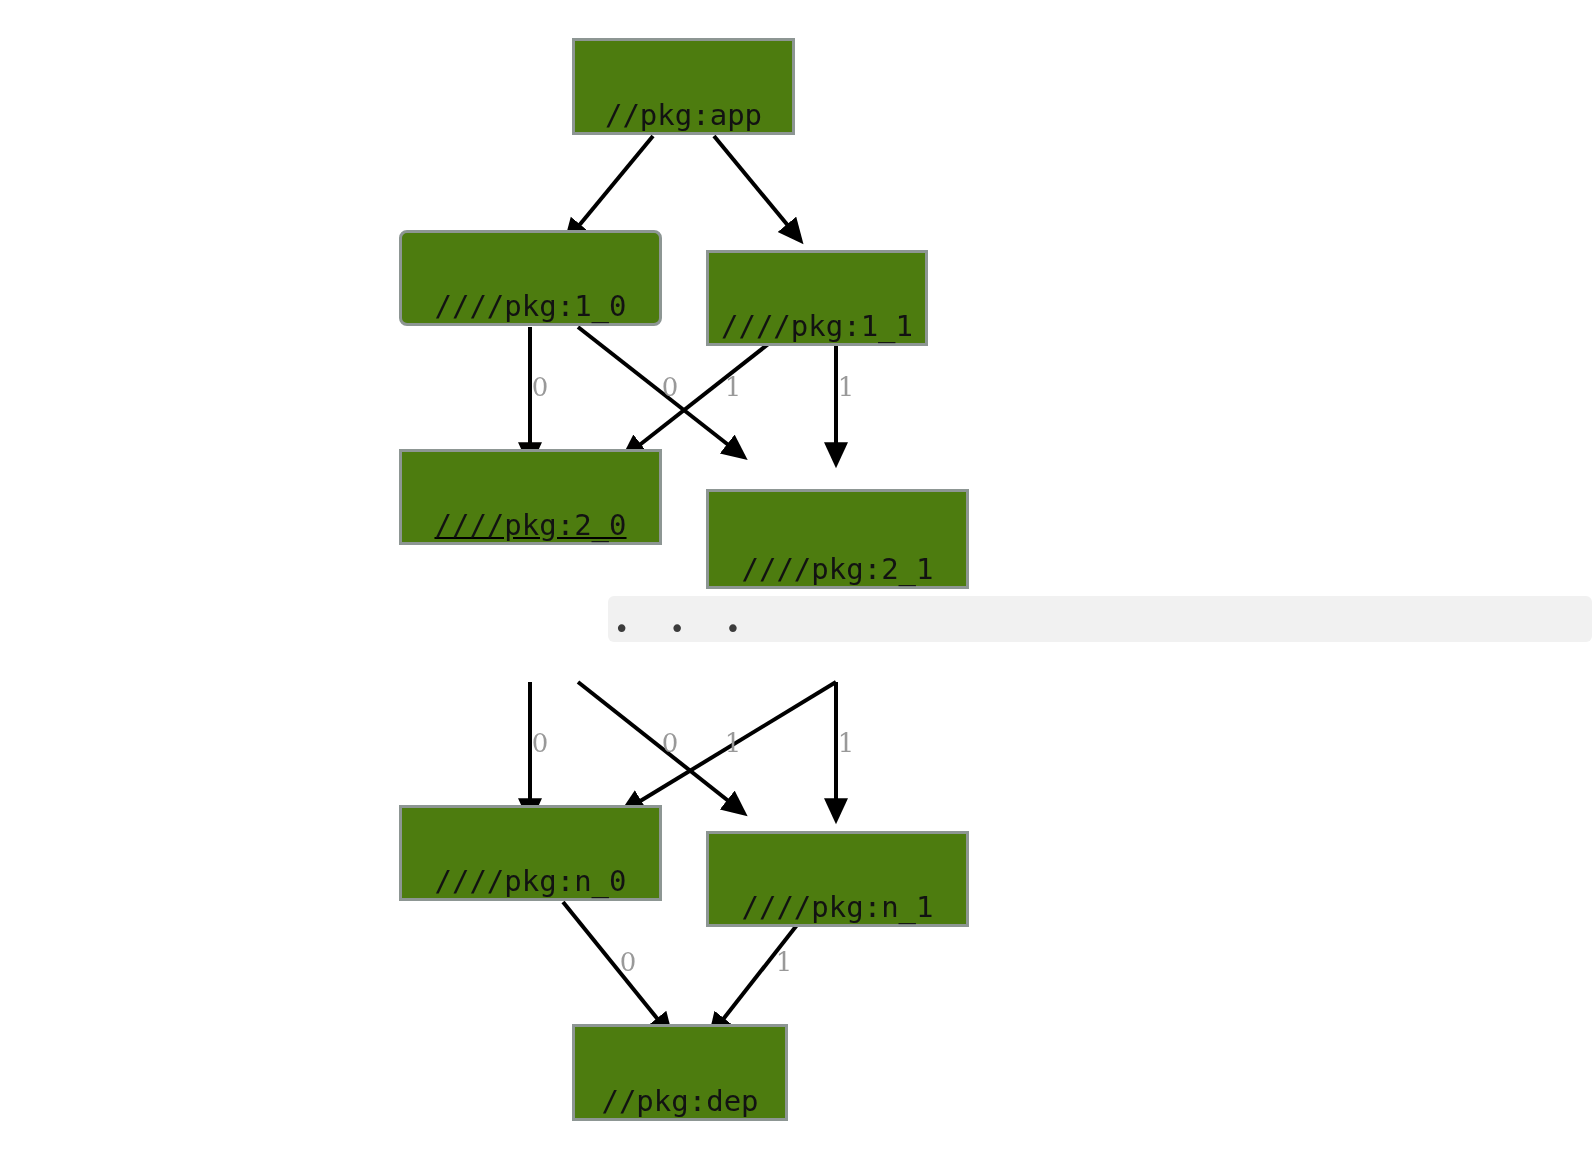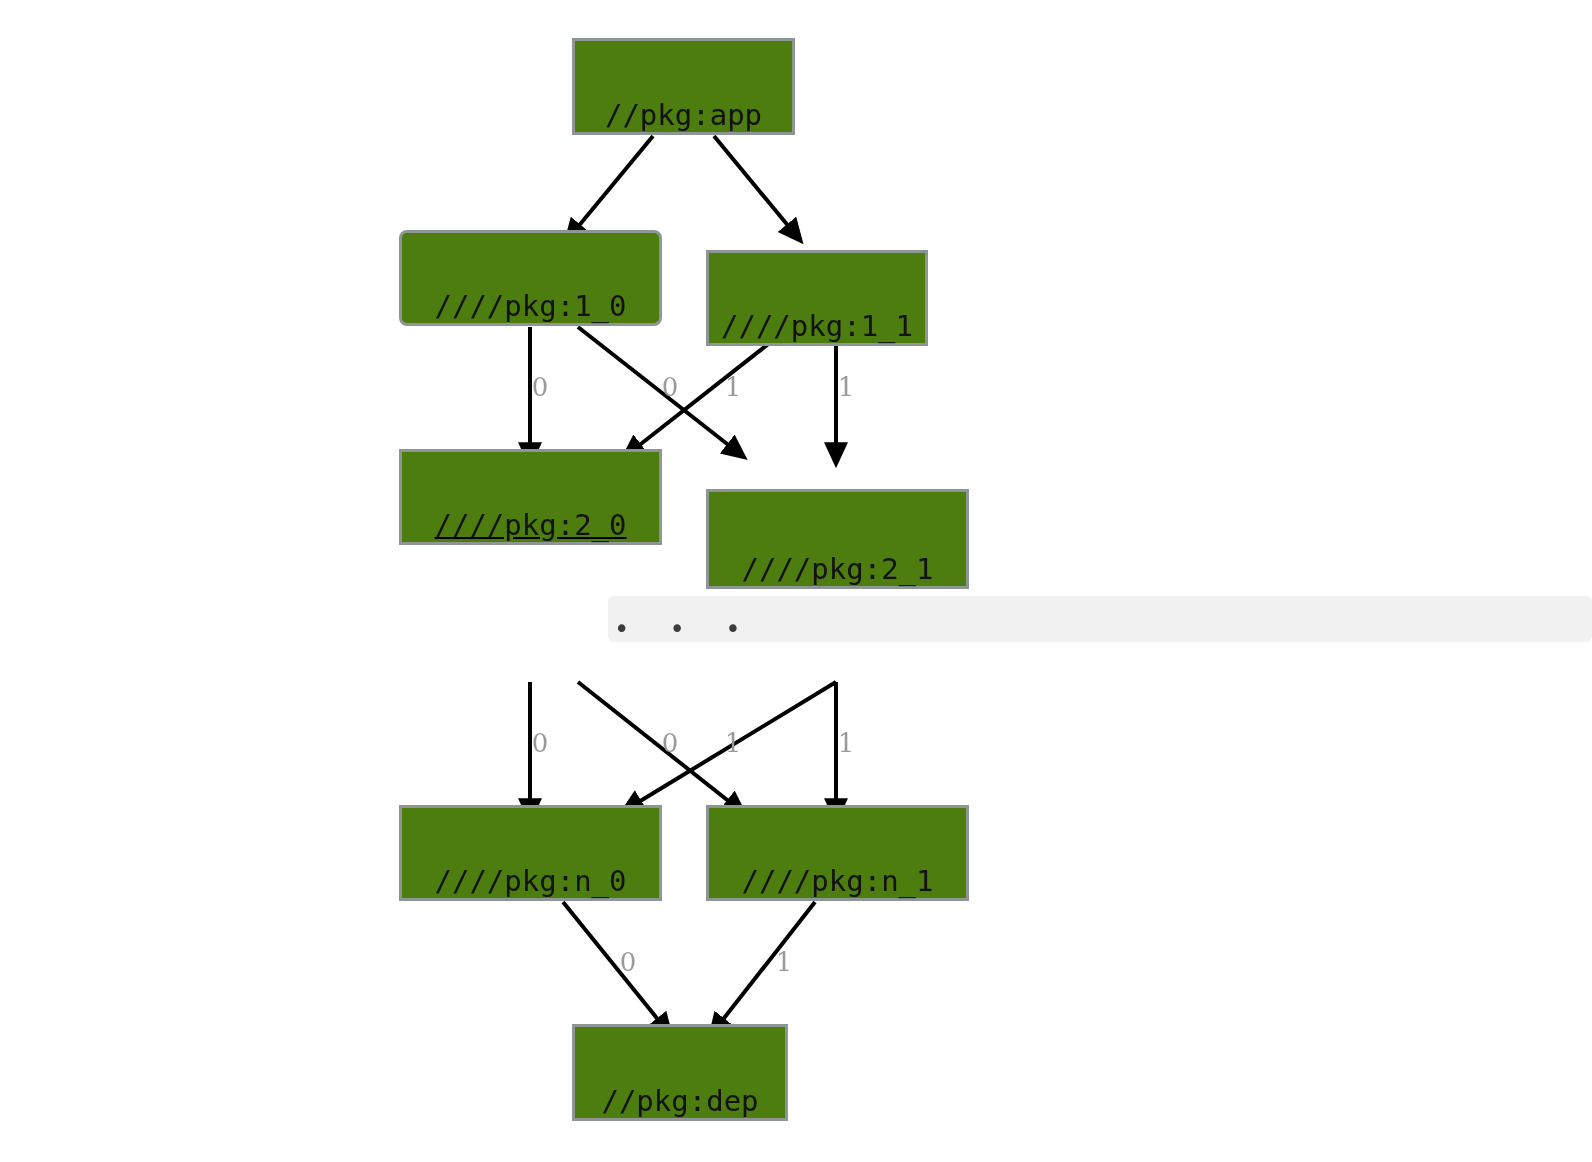--- a/index.html
+++ b/index.html
@@ -106,21 +106,21 @@
       </div>
       <div class="node-box" style="left: 399px; top: 449px; width: 263px; height: 96px; text-decoration: underline;">
         <span class="node-label">////pkg:2_0</span>
       </div>
       <div class="node-box" style="left: 706px; top: 449px; width: 263px; height: 100px; margin-top: 40px;">
         <span class="node-label">////pkg:2_1</span>
       </div>
       <div class="node-box" style="left: 399px; top: 805px; width: 263px; height: 96px;">
         <span class="node-label">////pkg:n_0</span>
       </div>
-      <div class="node-box" style="left: 706px; top: 805px; width: 263px; height: 96px;">
+      <div class="node-box" style="left: 706px; top: 831px; width: 263px; height: 96px;">
         <span class="node-label">////pkg:n_1</span>
       </div>
       <div class="node-box" style="left: 572px; top: 1024px; width: 216px; height: 97px;">
         <span class="node-label">//pkg:dep</span>
       </div>
     </div>
 
   <div id="edge-label-layer">
       <div class="edge-label" style="left: 540px; top: 387px;">0</div>
       <div class="edge-label" style="left: 670px; top: 387px;">0</div>

